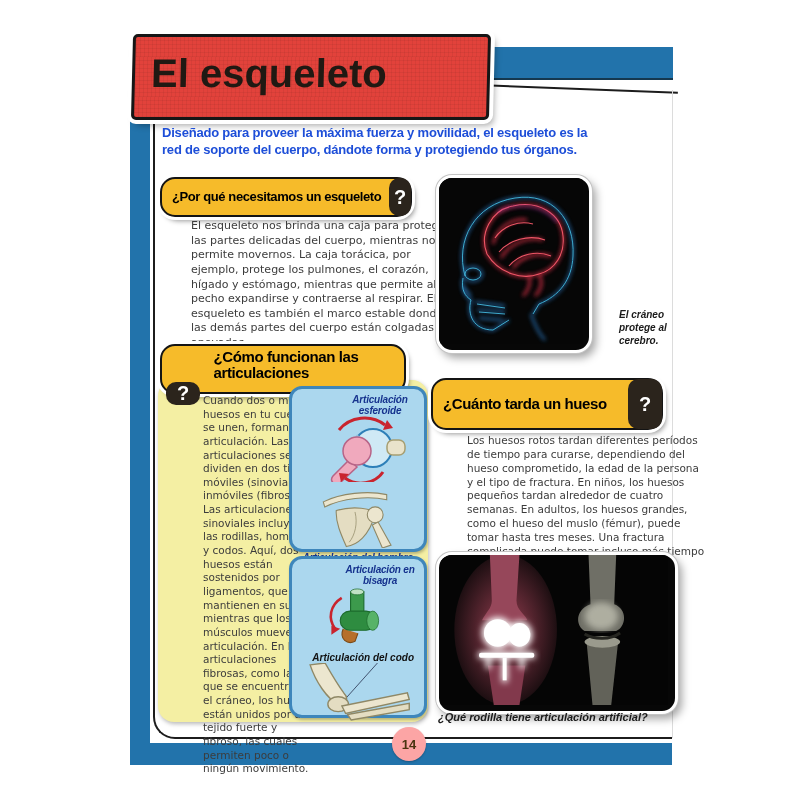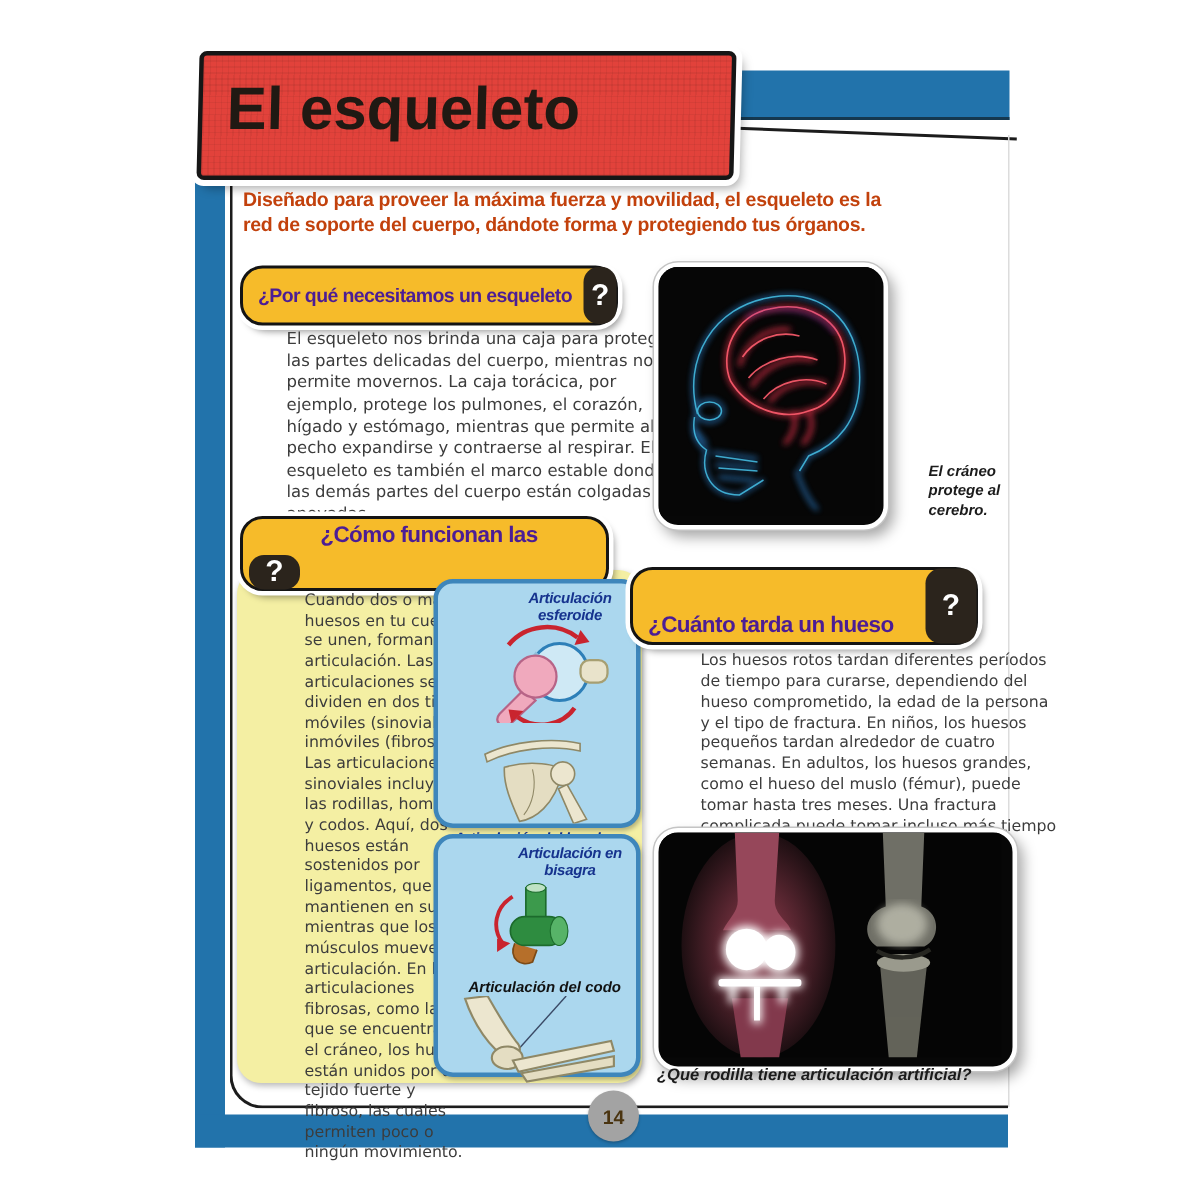--- a/index.html
+++ b/index.html
@@ -23,27 +23,27 @@
       background:#e2423b;border:3px solid #161616;border-radius:5px;
       box-shadow:0 0 0 4px #ffffff,4px 5px 7px rgba(0,0,0,.38);
       transform:skewX(-1.4deg);
       background-image:repeating-linear-gradient(0deg,rgba(0,0,0,.05) 0 1px,transparent 1px 4px),
                        repeating-linear-gradient(90deg,rgba(0,0,0,.05) 0 1px,transparent 1px 4px);}
   .banner-title{position:absolute;left:16px;top:14px;font-size:40px;font-weight:bold;
       color:#201913;letter-spacing:0px;font-family:"Liberation Sans",sans-serif;}
 
   
   .intro{position:absolute;left:162px;top:125px;width:445px;font-weight:bold;font-size:13px;
-      line-height:1.3;color:#c2410c;letter-spacing:-0.2px;}
+      line-height:1.3;color:#1d4ed8;letter-spacing:-0.2px;}
 
   
   .pill{position:absolute;display:flex;align-items:center;background:#f6bb2a;
       border:2px solid #141414;border-radius:15px;
       box-shadow:0 0 0 3px #ffffff,3px 4px 5px rgba(0,0,0,.4);}
-  .pill-text{flex:1;padding:3px 4px 3px 10px;font-weight:bold;color:#4c1d95;
+  .pill-text{flex:1;padding:3px 4px 3px 10px;font-weight:bold;color:#000000;
       letter-spacing:-0.4px;line-height:1.04;}
   .badge{align-self:stretch;width:34px;background:#2b241c;color:#ffffff;border-radius:10px;
       display:flex;align-items:center;justify-content:center;
       font-weight:bold;font-size:20px;margin:-1px -1px -1px 4px;}
 
   
   .copy{position:absolute;font-family:"DejaVu Sans",sans-serif;color:#3c3c3c;margin-left:31px;}
 
   
   .figure{position:absolute;background:#070707;border:3px solid #ffffff;border-radius:16px;
@@ -59,21 +59,21 @@
       border-radius:13px;box-shadow:1px 2px 3px rgba(0,0,0,.25);}
   .bluebox .bb-title{font-weight:bold;font-style:italic;font-size:10px;color:#16338e;
       text-align:center;padding-top:5px;letter-spacing:-0.2px;padding-left:44px;}
   .bluebox .bb-caption{font-weight:bold;font-style:italic;font-size:10px;color:#16338e;
       text-align:center;letter-spacing:-0.2px;}
   .bb-label-black{font-weight:bold;font-style:italic;font-size:10px;color:#111111;
       text-align:right;padding-right:10px;line-height:1.1;}
 
   
   .page-dot{position:absolute;left:392px;top:727px;width:34px;height:34px;border-radius:50%;
-      background:#a3a3a3;display:flex;align-items:center;justify-content:center;
+      background:#fca5a5;display:flex;align-items:center;justify-content:center;
       font-weight:bold;font-size:13px;color:#4a3410;box-shadow:0 1px 2px rgba(0,0,0,.25);}
 </style>
 </head>
 <body>
 
 <div id="stage">
 
   <div class="top-blue-bar"></div>
   <div class="top-rule"></div>
   <div class="left-blue-bar"></div>
@@ -132,20 +132,21 @@
       </g>
     </svg>
   </div>
   <div class="fig-caption" style="left:590px;top:308px;width:64px;font-size:10px;line-height:1.3;margin-left:29px;">El cráneo protege al cerebro.</div>
 
   <div class="panel"></div>
 
   <div class="pill" style="left:160px;top:344px;width:242px;height:46px;flex-direction:column;">
     <span class="pill-text" style="font-size:15px;">
       <div>¿Cómo funcionan las</div>
+      <div>articulaciones</div>
     </span>
     <span class="badge">?</span>
   </div>
 
   <div class="copy" style="left:172px;top:394px;width:116px;font-size:10.5px;line-height:1.3;">Cuando dos o más huesos en tu cuerpo se unen, forman una articulación. Las articulaciones se dividen en dos tipos: móviles (sinoviales) e inmóviles (fibrosas). Las articulaciones sinoviales incluyen las rodillas, hombros, y codos. Aquí, dos huesos están sostenidos por ligamentos, que los mantienen en su sitio mientras que los músculos mueven la articulación. En las articulaciones fibrosas, como las que se encuentran en el cráneo, los huesos están unidos por un tejido fuerte y fibroso, las cuales permiten poco o ningún movimiento.</div>
 
   <div class="bluebox" style="left:289px;top:386px;height:160px;">
     <div class="bb-title">Articulación esferoide</div>
     <svg width="126" height="66" viewBox="0 0 120 66">
       <circle cx="78" cy="32" r="19" fill="#cfe9f5" stroke="#2d7fb8" stroke-width="2"></circle>
@@ -182,21 +183,21 @@
     <div class="bb-label-black">Articulación del codo</div>
     <svg width="126" height="58" viewBox="0 0 124 62">
       <line x1="86" y1="0" x2="52" y2="38" stroke="#3a4a66" stroke-width="1"></line>
       <path d="M14 2 L30 0 C38 14 44 24 50 32 C56 38 52 46 44 44 C32 38 20 20 14 2 Z" fill="#ece6cf" stroke="#8f8866" stroke-width="1.5"></path>
       <ellipse cx="44" cy="44" rx="11" ry="8" fill="#e4ddc2" stroke="#8f8866" stroke-width="1.5"></ellipse>
       <path d="M48 46 L118 32 L120 39 L52 54 Z" fill="#ece6cf" stroke="#8f8866" stroke-width="1.5"></path>
       <path d="M54 55 L120 43 L120 50 L58 61 Z" fill="#e4ddc2" stroke="#8f8866" stroke-width="1.5"></path>
     </svg>
   </div>
 
-  <div class="pill" style="left:420px;top:378px;width:228px;height:48px;align-items:flex-end;">
+  <div class="pill" style="left:431px;top:378px;width:228px;height:48px;">
     <span class="pill-text" style="font-size:15px;">
       <div>¿Cuánto tarda un hueso</div>
     </span>
     <span class="badge">?</span>
   </div>
 
   <div class="copy" style="left:436px;top:434px;width:240px;font-size:10.5px;line-height:1.32;">Los huesos rotos tardan diferentes períodos de tiempo para curarse, dependiendo del hueso comprometido, la edad de la persona y el tipo de fractura. En niños, los huesos pequeños tardan alrededor de cuatro semanas. En adultos, los huesos grandes, como el hueso del muslo (fémur), puede tomar hasta tres meses. Una fractura complicada puede tomar incluso más tiempo y necesitar cirugía.</div>
 
   <div class="figure" style="left:436px;top:552px;width:236px;height:156px;">
     <svg width="230" height="150" viewBox="0 0 230 152">

